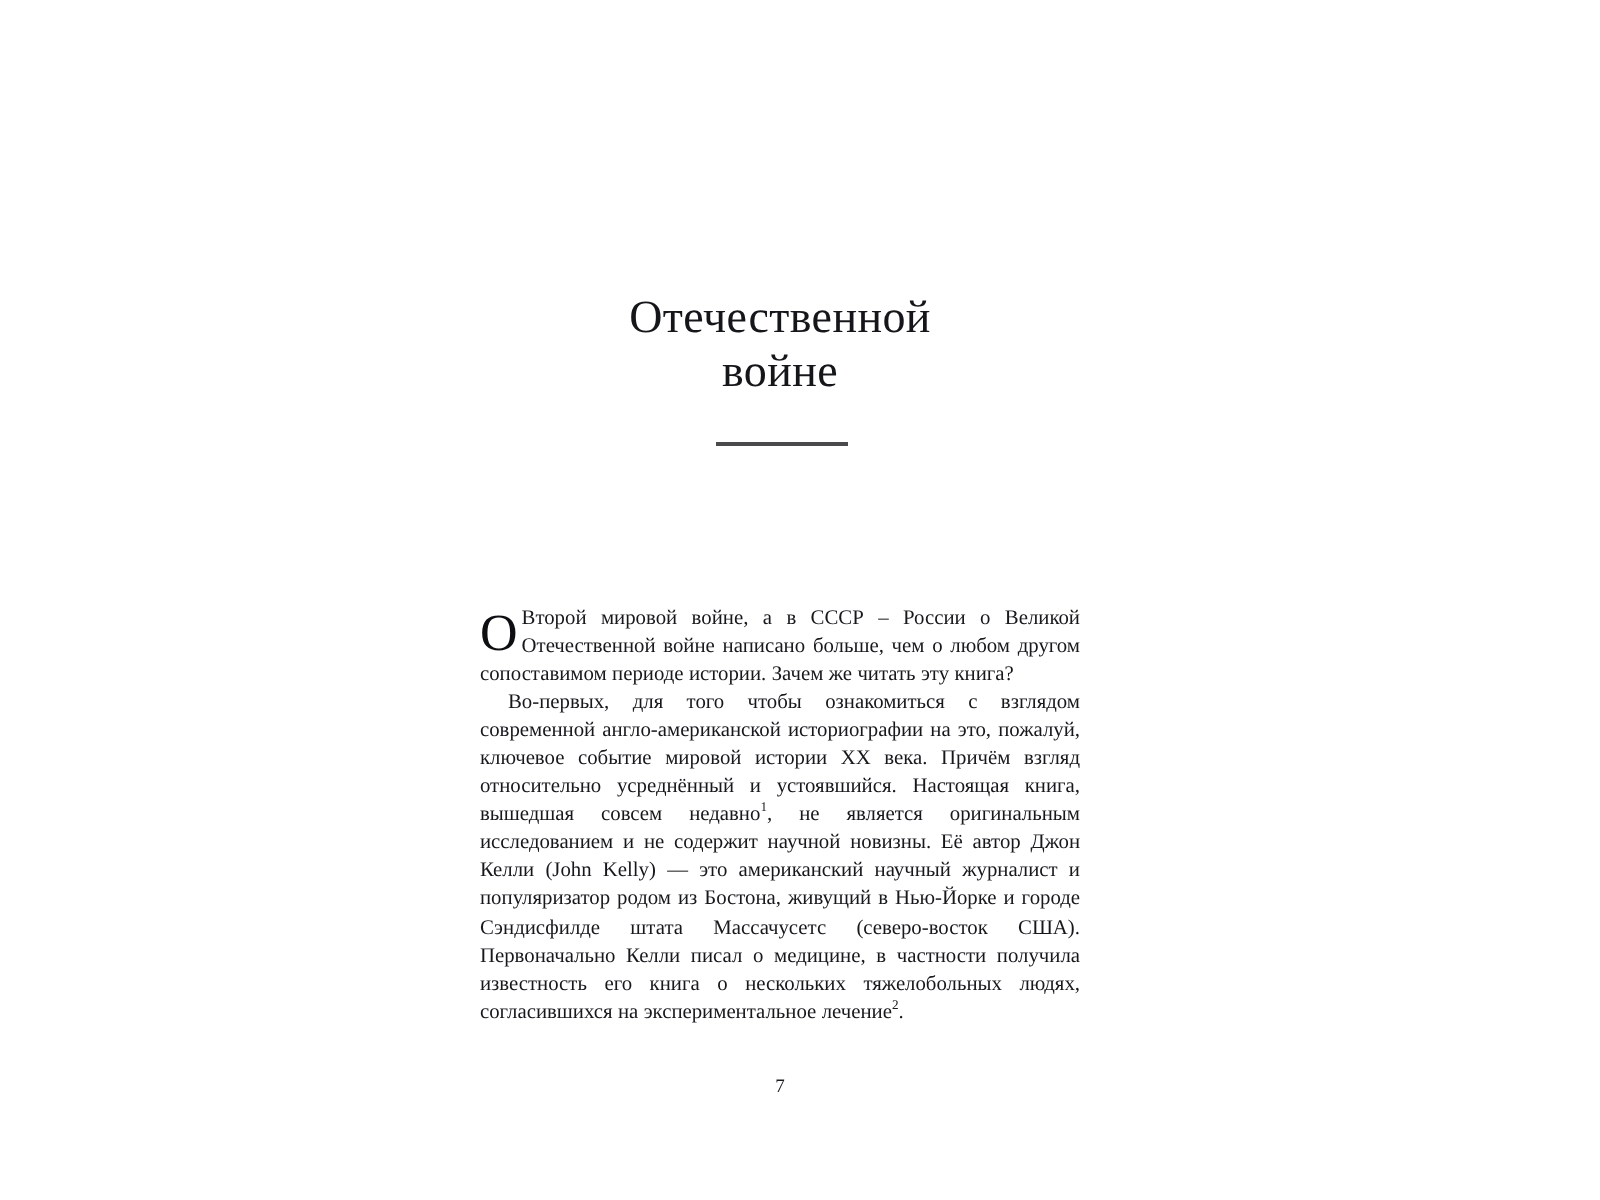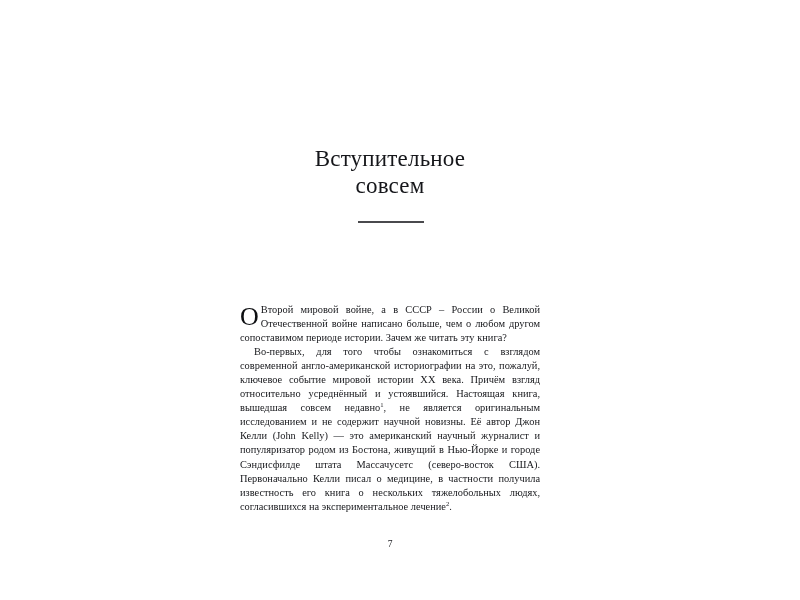--- a/index.html
+++ b/index.html
@@ -102,22 +102,22 @@
     font-size: 9.5px;
     color: #1a1b1f;
   }
 </style>
 </head>
 <body>
 
 <div class="page">
 
   <div class="chapter-head">
-    <div class="chapter-title-line1">Вступительное</div>
-    <div class="chapter-title-line2">совсем</div>
+    <div class="chapter-title-line1">Отечественной</div>
+    <div class="chapter-title-line2">войне</div>
   </div>
 
   <div class="title-rule"></div>
 
   <div class="textblock">
 
     <p class="para para-first">
       <span class="dropcap">О</span><span>Второй мировой войне, а в СССР – России о Великой Отечественной войне написано больше, чем о любом другом сопоставимом периоде истории. Зачем же читать эту книга?</span>
     </p>
 

